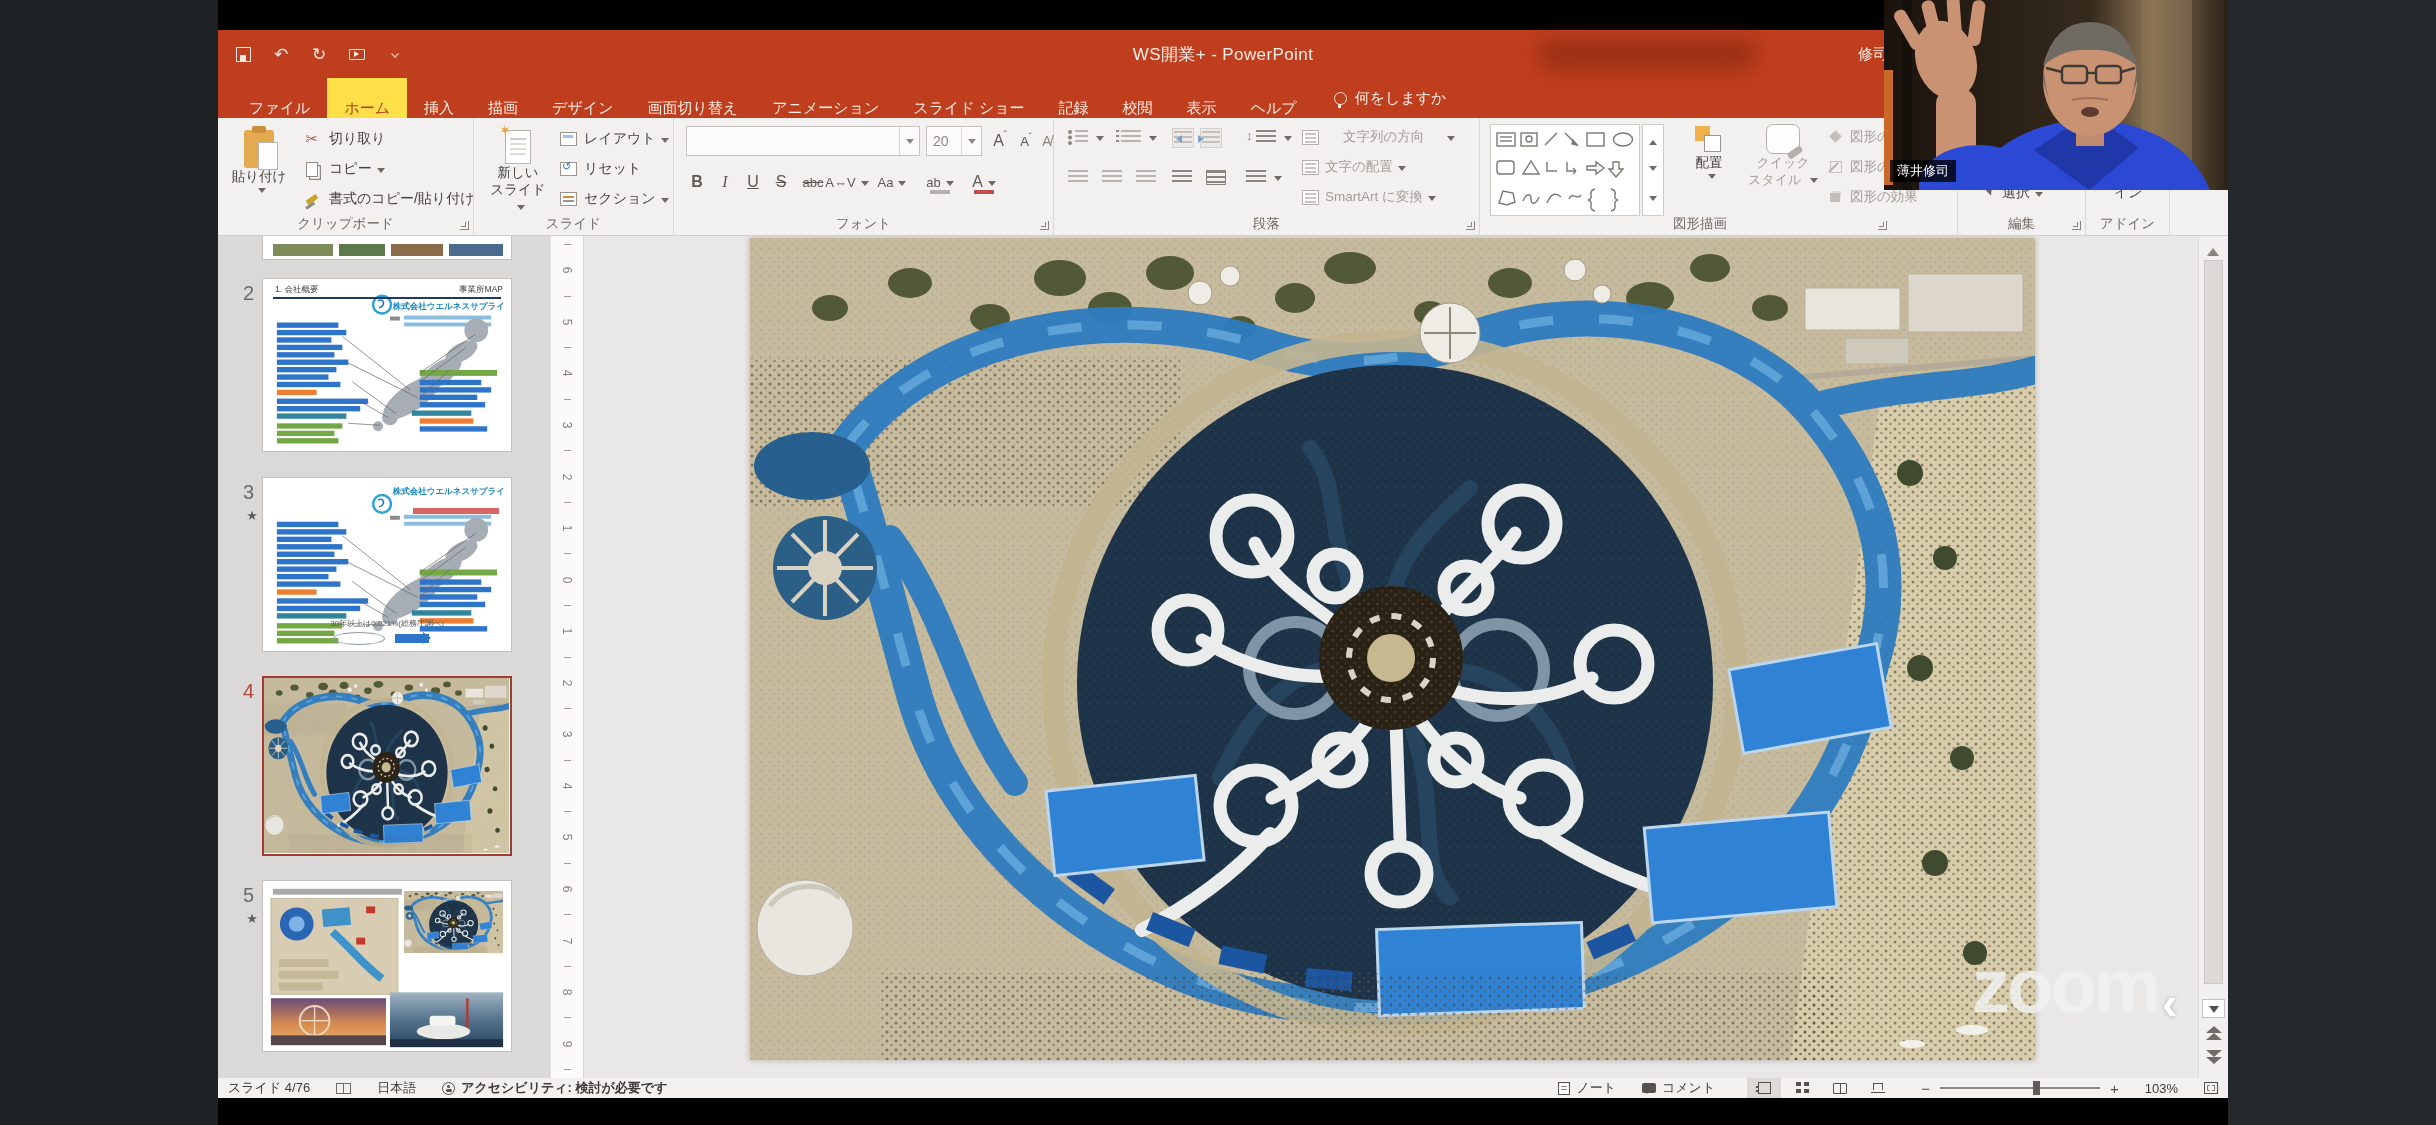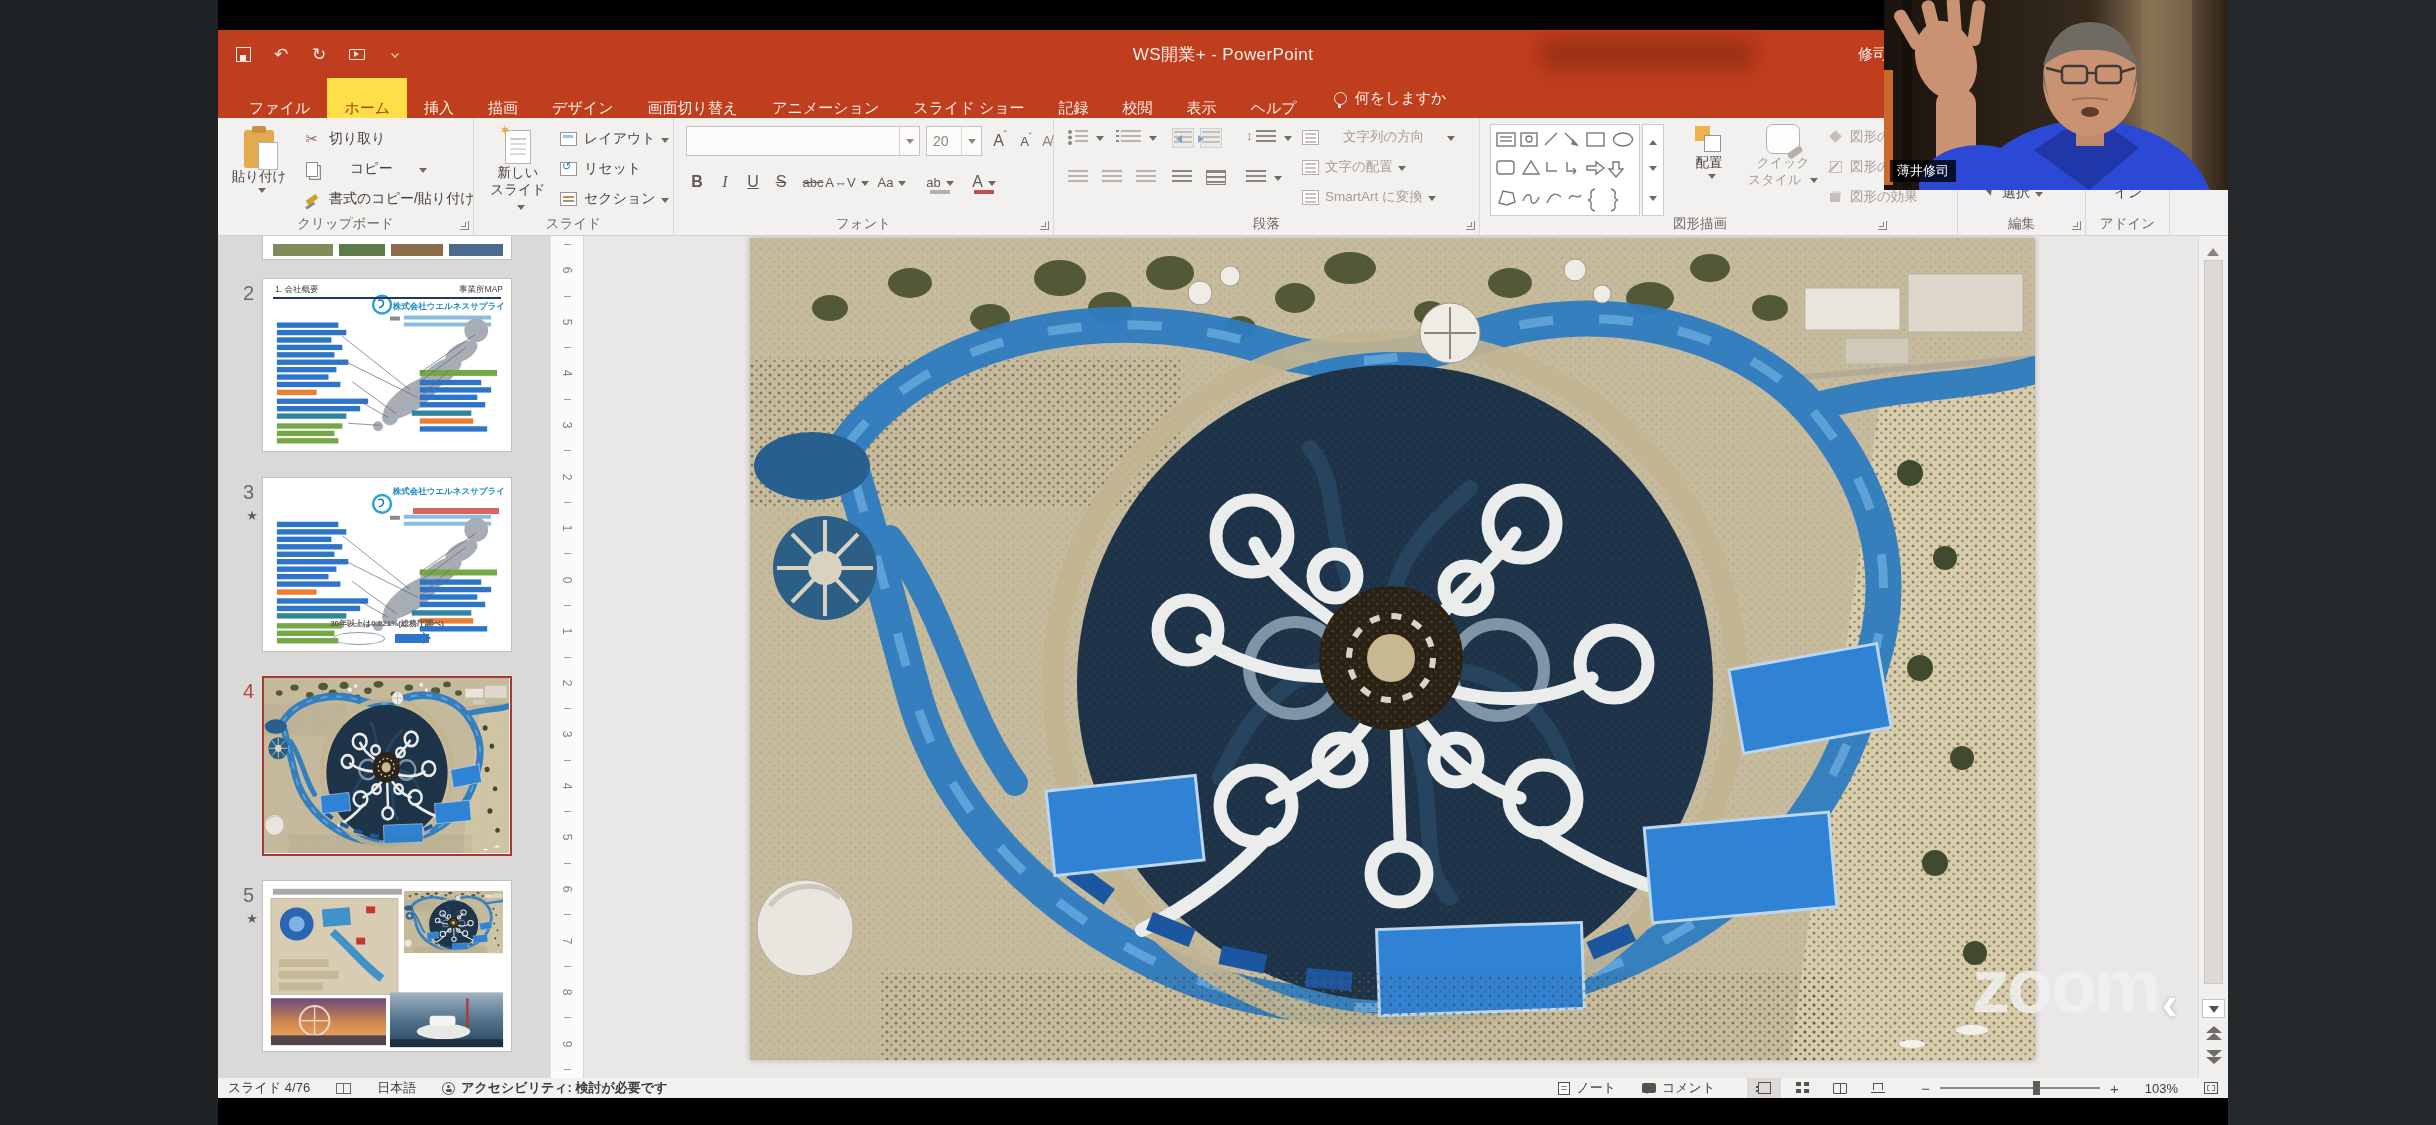--- a/index.html
+++ b/index.html
@@ -114,21 +114,21 @@
   .content{position:relative;height:842px;display:flex;background:#eae8e6;}
   .thumbs{width:332px;background:#dbd9d8;position:relative;flex:none;}
   .thumb{position:absolute;left:44px;width:250px;background:#fff;border:1px solid #c3c0be;overflow:hidden;}
   .thumb.sel{border:2.5px solid #a33b35;}
   .tnum{position:absolute;left:10px;width:26px;text-align:right;font-size:20px;color:#6b6b6b;}
   .tnum.sel{color:#b0463c;}
   .tstar{position:absolute;left:14px;width:26px;text-align:right;font-size:13px;color:#5d5d5d;}
   .tstar::before{content:"★";}
   .tov{position:absolute;font-size:8.5px;color:#3c3c3c;white-space:nowrap;}
   .tov.co{color:#1f8ac0;font-weight:bold;}
-  .tov.cap{color:#555;left:0;right:0;text-align:center;font-size:8px;font-weight:bold;}
+  .tov.cap{color:#555;left:0;right:0;text-align:center;font-size:8px;}
   .redline{position:absolute;right:12px;top:30px;width:86px;height:6px;background:#cc4038;opacity:.8;}
   .capdeco{position:absolute;left:70px;bottom:6px;width:52px;height:13px;border:1.4px solid #8a9aa8;border-radius:50%;}
   .capdeco2{position:absolute;left:132px;bottom:8px;width:34px;height:9px;background:#2e74c8;}
   .capdeco2::after{content:"";position:absolute;right:-8px;top:-2px;border:6.5px solid transparent;border-left:8px solid #2e74c8;}
   .sliver{position:absolute;left:44px;top:0;width:250px;height:24px;background:#fff;border:1px solid #c3c0be;border-top:none;overflow:hidden;}
   .sliver i{position:absolute;bottom:3px;height:12px;}
 
   .ruler{width:34px;background:#fbfaf9;border-left:1px solid #e2e0de;border-right:1px solid #d7d5d3;
          display:flex;flex-direction:column;align-items:center;justify-content:space-between;padding:8px 0;flex:none;}
   .ruler .rnum{font-size:12px;color:#87827d;transform:rotate(90deg);line-height:10px;}
@@ -522,21 +522,21 @@
       <div class="group" style="left:0;width:256px;">
         <div class="bigbtn" style="left:10px;top:6px;width:62px;">
           <span class="clipicon"></span>
           <span>貼り付け</span>
             <span class="caret"></span>
         </div>
         <div class="rowbtn" style="left:84px;top:8px;">
           <span class="ic ic-cut"></span>
             <span>切り取り</span>
         </div>
-        <div class="rowbtn" style="left:84px;top:38px;gap:21px;">
+        <div class="rowbtn" style="left:84px;top:38px;">
           <span class="ic ic-copy"></span>
             <span>コピー</span>
             <span class="caret"></span>
         </div>
         <div class="rowbtn" style="left:84px;top:68px;">
           <span class="ic ic-brush"></span>
             <span>書式のコピー/貼り付け</span>
         </div>
         <div class="grouplabel">クリップボード</div>
         <span class="launcher"></span>

